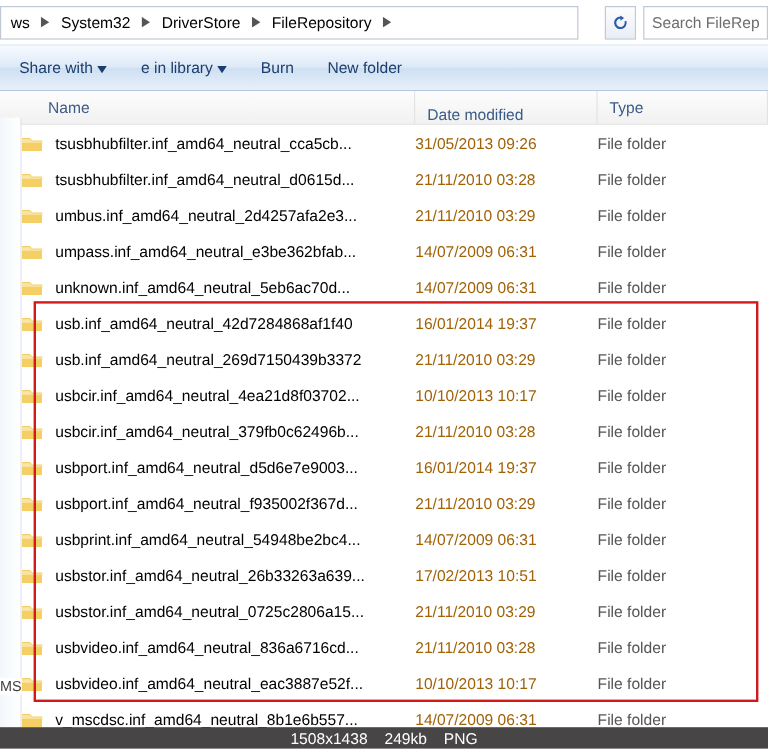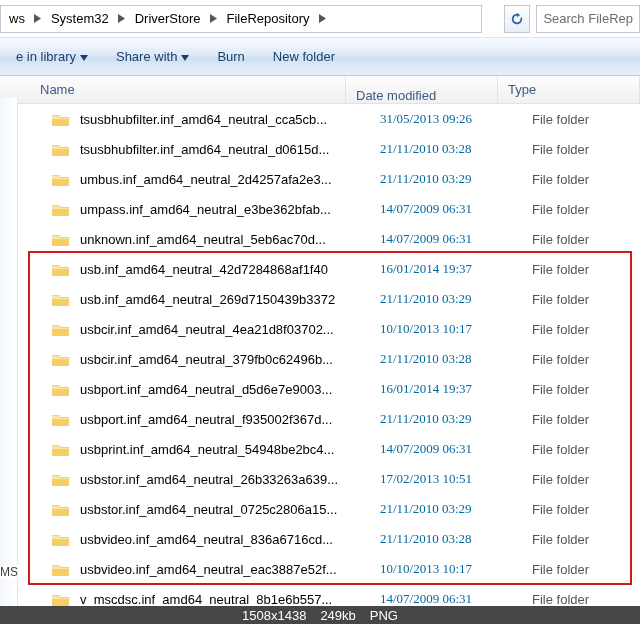--- a/index.html
+++ b/index.html
@@ -108,37 +108,36 @@
   .col-date { width: 152px; align-items: flex-end; }
   .col-type { flex: 1; }
   
   .list { position: relative; }
   .row {
     display: flex;
     align-items: center;
     height: 30px;
     padding-left: 18px;
     position: relative;
-    margin-left: 34px;
   }
   .cell-name {
     width: 328px;
     display: flex;
     align-items: center;
     overflow: hidden;
     padding-right: 6px;
   }
   .cell-name .icon {
     width: 18px; height: 16px; flex: 0 0 18px; margin-right: 10px;
     display:flex; align-items:center; justify-content:center;
   }
   .cell-name .txt {
     white-space: nowrap; overflow: hidden; text-overflow: ellipsis;
   }
-  .cell-date { width: 152px; color:#0369a1; white-space:nowrap;font-family:Liberation Serif, serif; }
+  .cell-date { width: 152px; color:#a16207; white-space:nowrap; }
   .cell-type { flex:1; color:#555; white-space:nowrap; }
   .folder-svg { width:18px; height:14px; }
   .redbox {
     position: absolute;
     left: 28px;
     width: 604px;
     border: 2px solid #d21919;
     pointer-events: none;
     z-index: 5;
   }
@@ -206,27 +205,27 @@
         <path fill="#2a5ca8" d="M8 2a6 6 0 1 0 5.7 4.1l-1.8.7A4 4 0 1 1 8 4v2l3.5-2.5L8 1z"></path>
       </svg>
   </div>
   <div class="searchbox">
     <span>Search FileRep</span>
   </div>
 </div>
 
 <div class="toolbar">
   <div class="tbtn">
-    <span>e in library</span>
+    <span>Share with</span>
     <span class="tdrop"><svg viewBox="0 0 8 6">
           <path fill="#1a3e6e" d="M0 0h8L4 6z"></path>
         </svg></span>
   </div>
   <div class="tbtn">
-    <span>Share with</span>
+    <span>e in library</span>
     <span class="tdrop"><svg viewBox="0 0 8 6">
           <path fill="#1a3e6e" d="M0 0h8L4 6z"></path>
         </svg></span>
   </div>
   <div class="tbtn">
     <span>Burn</span>
   </div>
   <div class="tbtn">
     <span>New folder</span>
   </div>

